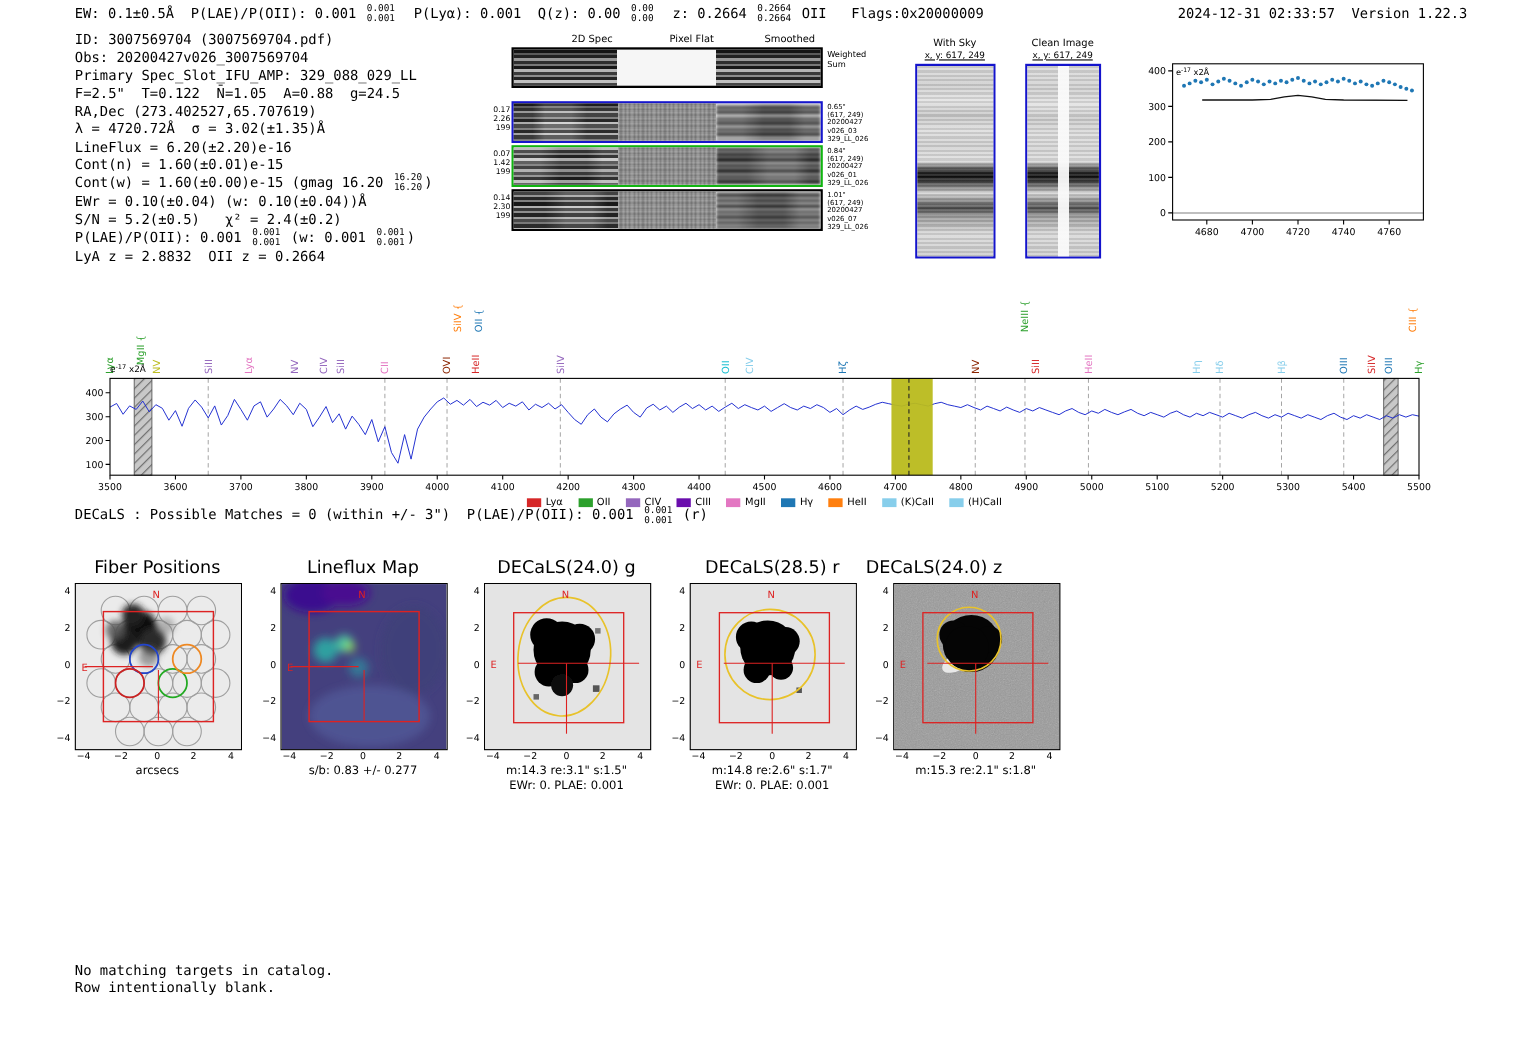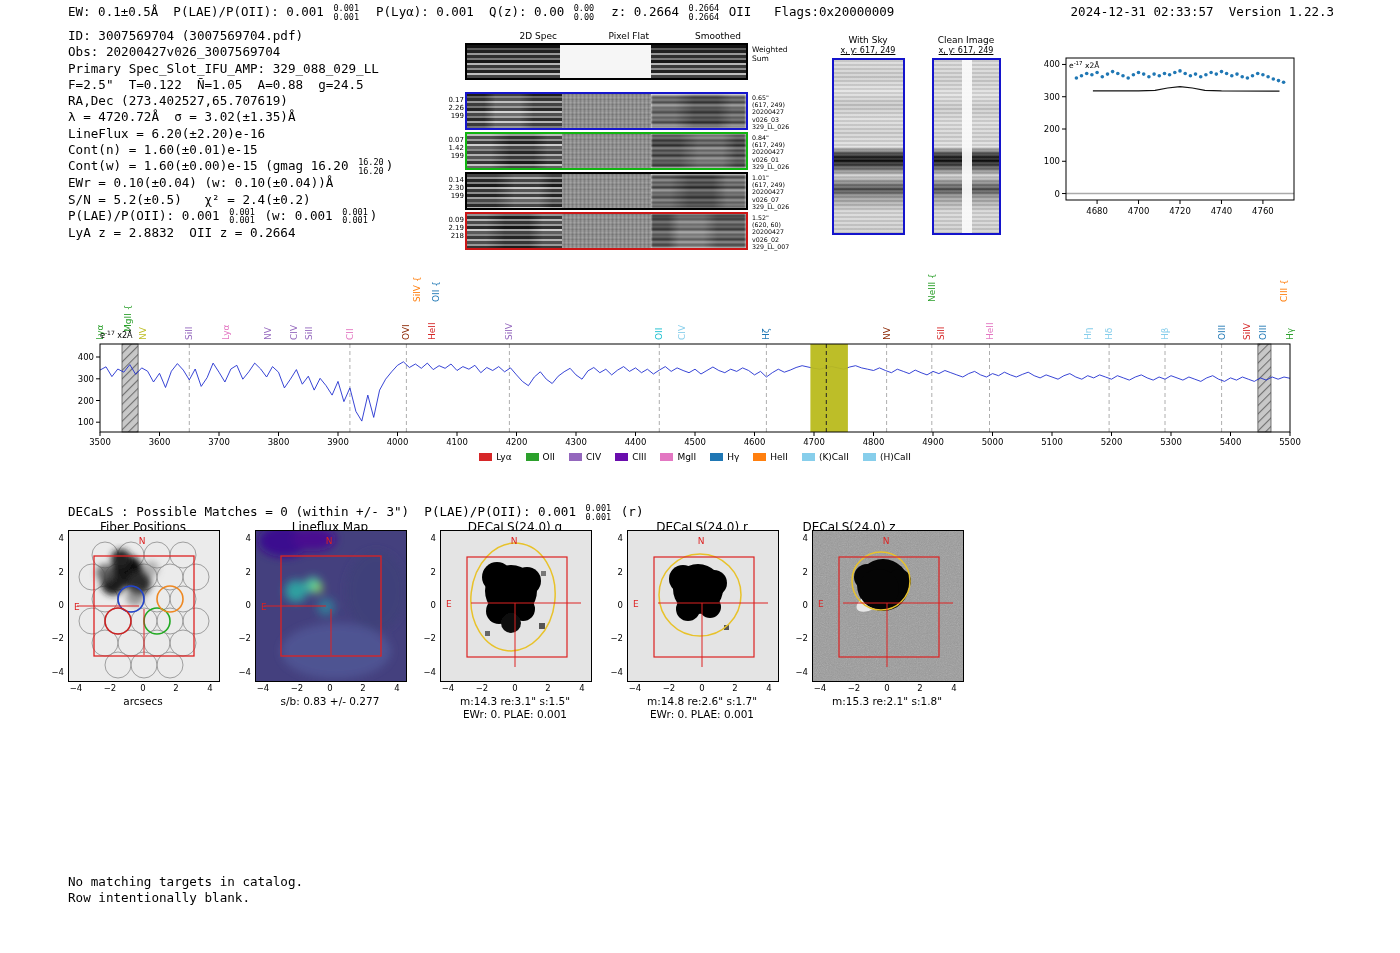--- a/index.html
+++ b/index.html
@@ -55,25 +55,25 @@
       linear-gradient(180deg,#dcdcdc 0%,#cfcfcf 10%,#e3e3e3 18%,#c9c9c9 26%,#dedede 34%,#d2d2d2 42%,#e1e1e1 50%,#2f2f2f 55%,#0f0f0f 58%,#444444 61%,#d6d6d6 67%,#777777 72%,#4a4a4a 75%,#9a9a9a 79%,#d9d9d9 88%,#cfcfcf 100%);}
   .bgClean{background:
       linear-gradient(90deg, rgba(0,0,0,0) 0 43%, rgba(250,250,250,.95) 43% 58%, rgba(0,0,0,0) 58%),
       repeating-linear-gradient(180deg, rgba(0,0,0,.09) 0 2px, rgba(255,255,255,.12) 2px 4px),
       linear-gradient(180deg,#dcdcdc 0%,#d2d2d2 12%,#e3e3e3 20%,#cccccc 28%,#dedede 36%,#d5d5d5 44%,#e1e1e1 50%,#303030 55%,#101010 58%,#454545 61%,#d6d6d6 67%,#7a7a7a 72%,#4d4d4d 75%,#9d9d9d 79%,#d9d9d9 88%,#d0d0d0 100%);}
   svg{display:block;}
   
   #legend{left:64px;top:452px;width:1262px;display:flex;justify-content:center;gap:14px;font-size:9px;}
   .lg-item{display:flex;align-items:center;gap:4px;}
   .sw{display:inline-block;width:13px;height:8px;}
-  #decals-header{left:68px;top:460px;font-size:12.6px;margin-top:44px;}
+  #decals-header{left:68px;top:460px;font-size:12.6px;}
   
   .cutout{position:absolute;top:522px;width:200px;height:178px;}
   .cbox{position:absolute;left:22px;top:8px;width:150px;height:150px;border:1px solid #000;box-sizing:content-box;overflow:hidden;background:#e8e8e8;}
-  .c-title{position:absolute;top:506px;width:152px;text-align:center;font-size:12px;margin-top:14px;}
+  .c-title{position:absolute;top:506px;width:152px;text-align:center;font-size:16px;}
   .tick{position:absolute;font-size:8.5px;}
   .sub{position:absolute;width:190px;text-align:center;font-size:10.5px;}
   #footer{left:68px;top:874px;}
   .footer-line{font-size:12.6px;line-height:16.3px;white-space:pre;}
 </style>
 </head>
 <body>
 
 <div id="header-stats" class="abs mono pre"><span>EW: 0.1±0.5Å  P(LAE)/P(OII): 0.001 </span><span class="frac"><span>0.001</span><span>0.001</span></span><span>  P(Lyα): 0.001  Q(z): 0.00 </span><span class="frac"><span>0.00</span><span>0.00</span></span><span>  z: 0.2664 </span><span class="frac"><span>0.2664</span><span>0.2664</span></span><span> OII   Flags:0x20000009</span></div>
 <div id="timestamp" class="abs mono pre">2024-12-31 02:33:57  Version 1.22.3</div>
@@ -153,39 +153,20 @@
       <div class="cell cell-flat bgFlat"></div>
       <div class="cell cell-smooth">
         <div class="fill blurred bgD"></div>
       </div>
       <div class="s2right">
         <div>1.01"</div>
         <div>(617, 249)</div>
         <div>20200427</div>
         <div>v026_07</div>
         <div>329_LL_026</div>
-      </div>
-    </div>
-    <div class="s2row" style="top: 120px; border-color: rgb(204, 22, 22);">
-      <div class="s2left">
-        <div>0.09</div>
-        <div>2.19</div>
-        <div>218</div>
-      </div>
-      <div class="cell cell-spec bgD"></div>
-      <div class="cell cell-flat bgFlat"></div>
-      <div class="cell cell-smooth">
-        <div class="fill blurred bgA"></div>
-      </div>
-      <div class="s2right">
-        <div>1.52"</div>
-        <div>(620, 60)</div>
-        <div>20200427</div>
-        <div>v026_02</div>
-        <div>329_LL_007</div>
       </div>
     </div>
   </div>
 
 <div class="abs panel-title" style="left:820px;top:35px">With Sky</div>
 <div class="abs panel-xy" style="left:820px;top:46px">x, y: 617, 249</div>
 <div class="abs skybox" style="left:832px;top:58px;width:73px;height:177px">
   <div class="fill bgSky"></div>
 </div>
 
@@ -408,21 +389,21 @@
       <span class="sw" style="background: rgb(135, 206, 235);"></span>
       <span>(H)CaII</span>
     </div>
   </div>
 
 <div id="decals-header" class="abs mono pre"><span>DECaLS : Possible Matches = 0 (within +/- 3")  P(LAE)/P(OII): 0.001 </span><span class="frac"><span>0.001</span><span>0.001</span></span><span> (r)</span></div>
 
 <div class="c-title" style="left:67px">Fiber Positions</div>
 <div class="c-title" style="left:254px">Lineflux Map</div>
 <div class="c-title" style="left:439px">DECaLS(24.0) g</div>
-<div class="c-title" style="left:626px">DECaLS(24.0) r</div>
+<div class="c-title" style="left:626px">DECaLS(28.5) r</div>
 <div class="c-title" style="left:773px">DECaLS(24.0) z</div>
 
 <div class="cutout" style="left:46px">
   <div class="cbox">
     <svg width="150" height="150" viewBox="0 0 150 150">
       <defs>
           <filter id="bf1">
             <feGaussianBlur stdDeviation="3"></feGaussianBlur>
           </filter>
         </defs>

